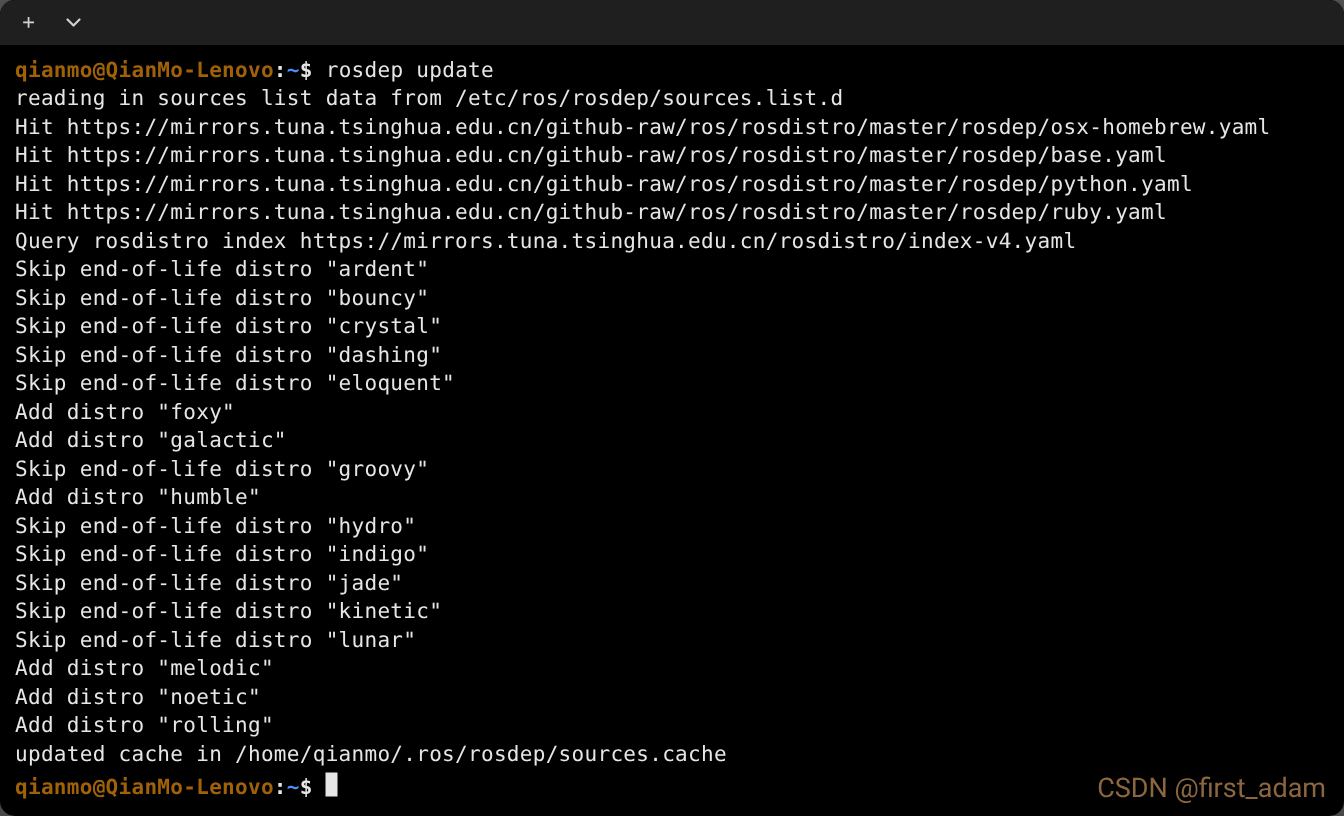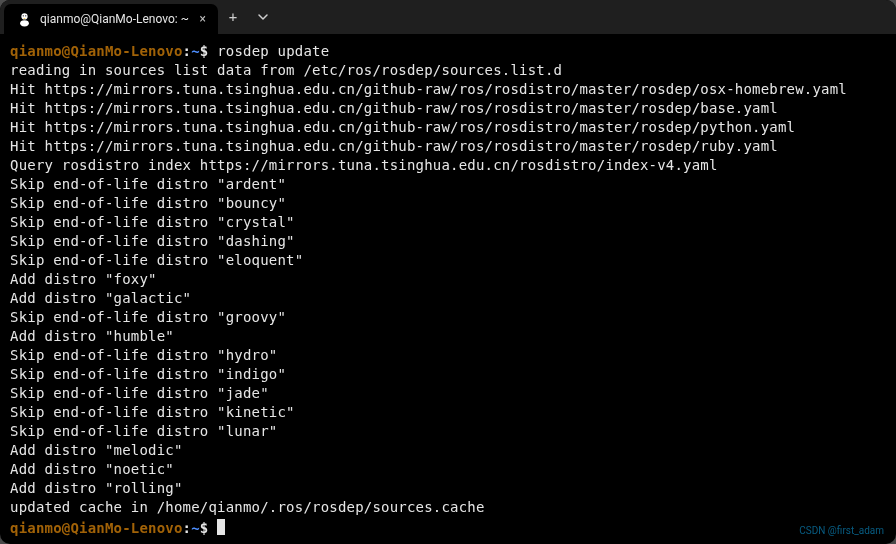--- a/index.html
+++ b/index.html
@@ -17,41 +17,28 @@
        align-items:center;justify-content:center;font-size:14px;cursor:pointer;}
   .term{flex:1;padding:8px 10px 10px 10px;font-size:14px;line-height:19px;color:#e6e6e6;
         letter-spacing:.2px;white-space:pre;}
   .prompt-user{color:#a16207;font-weight:bold;}
   .prompt-colon{color:#e6e6e6;font-weight:bold;}
   .prompt-path{color:#4e8fff;font-weight:bold;}
   .prompt-dollar{color:#e6e6e6;font-weight:bold;}
   .cursor{display:inline-block;width:8px;height:16px;background:#e6e6e6;transform:translateY(2px);
           animation:bl 1s steps(1) infinite;}
   @keyframes bl{50%{opacity:0;}}
-  .watermark{position:absolute;right:12px;bottom:8px;color:#0ea5e9;opacity:.55;font-size:10px;
+  .watermark{position:absolute;right:12px;bottom:8px;color:#fdba74;opacity:.55;font-size:18px;
              font-family:-apple-system,BlinkMacSystemFont,"Segoe UI",Roboto,sans-serif;}
 </style>
 </head>
 <body>
 
 <div class="window">
   <div class="titlebar">
-    <div class="tab">
-      <span class="icon-holder">
-        <svg viewBox="0 0 24 24" width="15" height="15">
-            <circle cx="12" cy="7" r="5" fill="#fff"></circle>
-            <ellipse cx="12" cy="18" rx="7" ry="5" fill="#fff"></ellipse>
-            <circle cx="10" cy="6" r="1" fill="#000"></circle>
-            <circle cx="14" cy="6" r="1" fill="#000"></circle>
-            <path d="M10 9 Q12 11 14 9 Q12 13 10 9" fill="#f7b500"></path>
-          </svg>
-      </span>
-      <span>qianmo@QianMo-Lenovo: ~</span>
-      <span class="close">×</span>
-    </div>
     <div class="new-tab">+</div>
     <div class="chev">
       <svg width="12" height="12" viewBox="0 0 12 12">
           <path d="M2 4 L6 8 L10 4" stroke="#cfcfcf" stroke-width="1.5" fill="none" stroke-linecap="round" stroke-linejoin="round"></path>
         </svg>
     </div>
   </div>
 
   <div class="term" id="term"><div><span><span class="prompt-user">qianmo@QianMo-Lenovo</span><span class="prompt-colon">:</span><span class="prompt-path">~</span><span class="prompt-dollar">$</span> </span><span>rosdep update</span></div><div>reading in sources list data from /etc/ros/rosdep/sources.list.d</div><div>Hit https://mirrors.tuna.tsinghua.edu.cn/github-raw/ros/rosdistro/master/rosdep/osx-homebrew.yaml</div><div>Hit https://mirrors.tuna.tsinghua.edu.cn/github-raw/ros/rosdistro/master/rosdep/base.yaml</div><div>Hit https://mirrors.tuna.tsinghua.edu.cn/github-raw/ros/rosdistro/master/rosdep/python.yaml</div><div>Hit https://mirrors.tuna.tsinghua.edu.cn/github-raw/ros/rosdistro/master/rosdep/ruby.yaml</div><div>Query rosdistro index https://mirrors.tuna.tsinghua.edu.cn/rosdistro/index-v4.yaml</div><div>Skip end-of-life distro "ardent"</div><div>Skip end-of-life distro "bouncy"</div><div>Skip end-of-life distro "crystal"</div><div>Skip end-of-life distro "dashing"</div><div>Skip end-of-life distro "eloquent"</div><div>Add distro "foxy"</div><div>Add distro "galactic"</div><div>Skip end-of-life distro "groovy"</div><div>Add distro "humble"</div><div>Skip end-of-life distro "hydro"</div><div>Skip end-of-life distro "indigo"</div><div>Skip end-of-life distro "jade"</div><div>Skip end-of-life distro "kinetic"</div><div>Skip end-of-life distro "lunar"</div><div>Add distro "melodic"</div><div>Add distro "noetic"</div><div>Add distro "rolling"</div><div>updated cache in /home/qianmo/.ros/rosdep/sources.cache</div><div><span><span class="prompt-user">qianmo@QianMo-Lenovo</span><span class="prompt-colon">:</span><span class="prompt-path">~</span><span class="prompt-dollar">$</span> </span><span class="cursor"></span></div></div>
 

